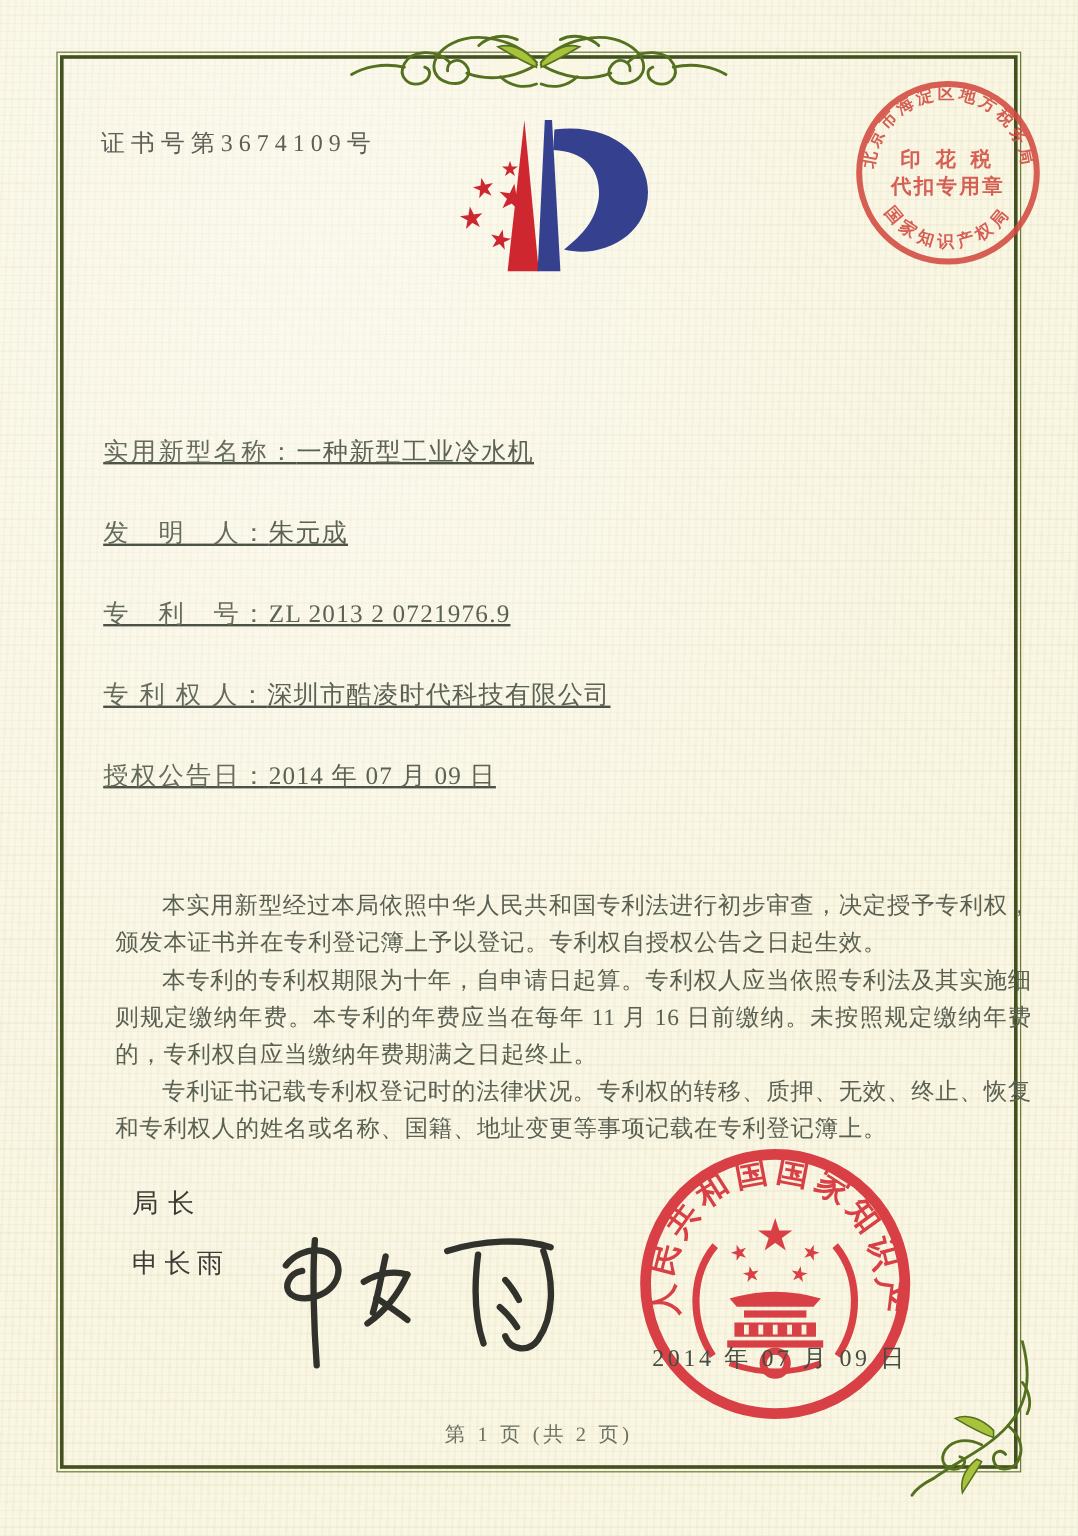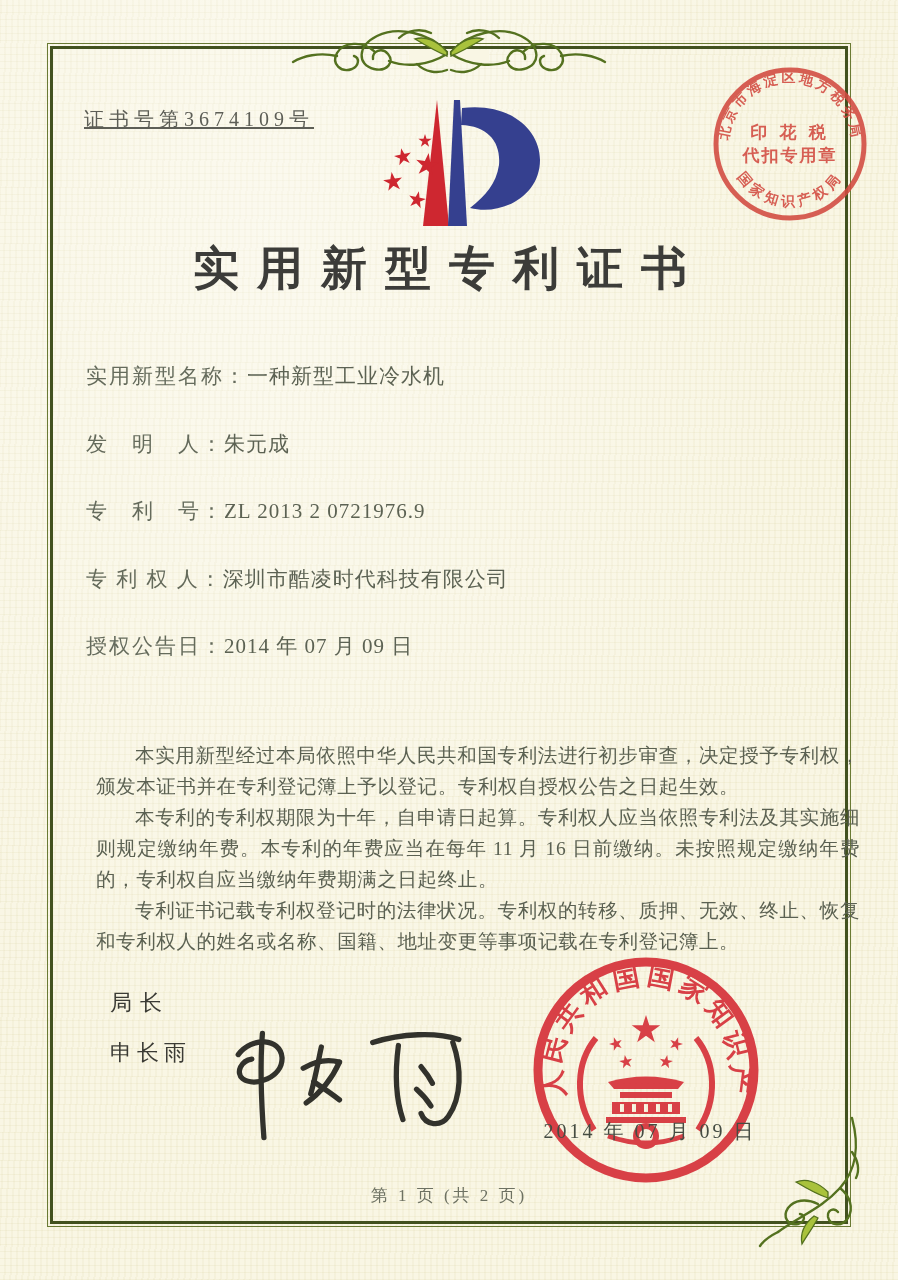--- a/index.html
+++ b/index.html
@@ -9,24 +9,24 @@
       radial-gradient(ellipse at 30% 18%, rgba(255,255,255,0.40), rgba(255,255,255,0) 60%),
       repeating-linear-gradient(92deg, rgba(206,196,138,0.10) 0 2px, rgba(255,255,255,0) 2px 6px),
       repeating-linear-gradient(0deg, rgba(212,204,152,0.16) 0 1px, rgba(255,255,255,0) 1px 7px),
       #f9f6e4;
     font-family:"Liberation Serif", serif;
     color:#4d5246;
   }
   .frame{position:absolute;left:47px;top:43px;width:802px;height:1182px;
     border:1px solid #6a7a34;}
   .frame-inner{position:absolute;inset:2px;border:3px solid #42511f;}
-  .cert-no{position:absolute;left:84px;top:106px;font-size:20px;letter-spacing:5px;color:#5d5e56;text-decoration:underline;}
+  .cert-no{position:absolute;left:84px;top:106px;font-size:20px;letter-spacing:5px;color:#5d5e56;}
   .title{position:absolute;left:0;top:238px;width:100%;text-align:center;
     font-size:46px;font-weight:700;letter-spacing:18px;color:#3c3c39;margin:0;}
-  .fields{position:absolute;left:86px;top:362px;width:740px;font-size:21px;}
+  .fields{position:absolute;left:86px;top:362px;width:740px;font-size:21px;text-decoration:underline;}
   .field-row{height:28px;margin-bottom:39.5px;white-space:nowrap;}
   .field-label{letter-spacing:2px;color:#656b5c;}
   .field-value{letter-spacing:1px;color:#5c6253;}
   .paragraphs{position:absolute;left:96px;top:740px;width:764px;
     font-size:19.5px;line-height:31px;text-align:justify;color:#5b6152;letter-spacing:0.6px;}
   .paragraphs p{margin:0;text-indent:2em;}
   .signer{position:absolute;left:110px;top:988px;font-size:22px;color:#3b3b35;}
   .signer-title{letter-spacing:8px;}
   .signer-name{margin-top:20px;letter-spacing:5px;}
   .signature-svg{position:absolute;left:208px;top:1008px;z-index:3;}
@@ -101,21 +101,20 @@
     <path d="M132,16 C180,10 210,38 210,68 C210,104 172,124 140,116 C156,103 166,92 169,73 C171,50 158,34 131,33 Z" fill="#35408f"></path>
     <g fill="#ce2730">
       <use href="#star" transform="translate(95,49) scale(7)"></use>
       <use href="#star" transform="translate(73,65) scale(9) rotate(-12)"></use>
       <use href="#star" transform="translate(97,73) scale(12) rotate(8)"></use>
       <use href="#star" transform="translate(63,90) scale(10) rotate(-8)"></use>
       <use href="#star" transform="translate(87,108) scale(9) rotate(12)"></use>
     </g>
   </svg>
 
-  <h1 class="title">实用新型专利证书</h1>
 
   <div class="fields">
     <div class="field-row">
       <span class="field-label">实用新型名称：</span><span class="field-value">一种新型工业冷水机</span>
     </div>
     <div class="field-row">
       <span class="field-label">发　明　人：</span><span class="field-value">朱元成</span>
     </div>
     <div class="field-row">
       <span class="field-label">专　利　号：</span><span class="field-value">ZL 2013 2 0721976.9</span>

